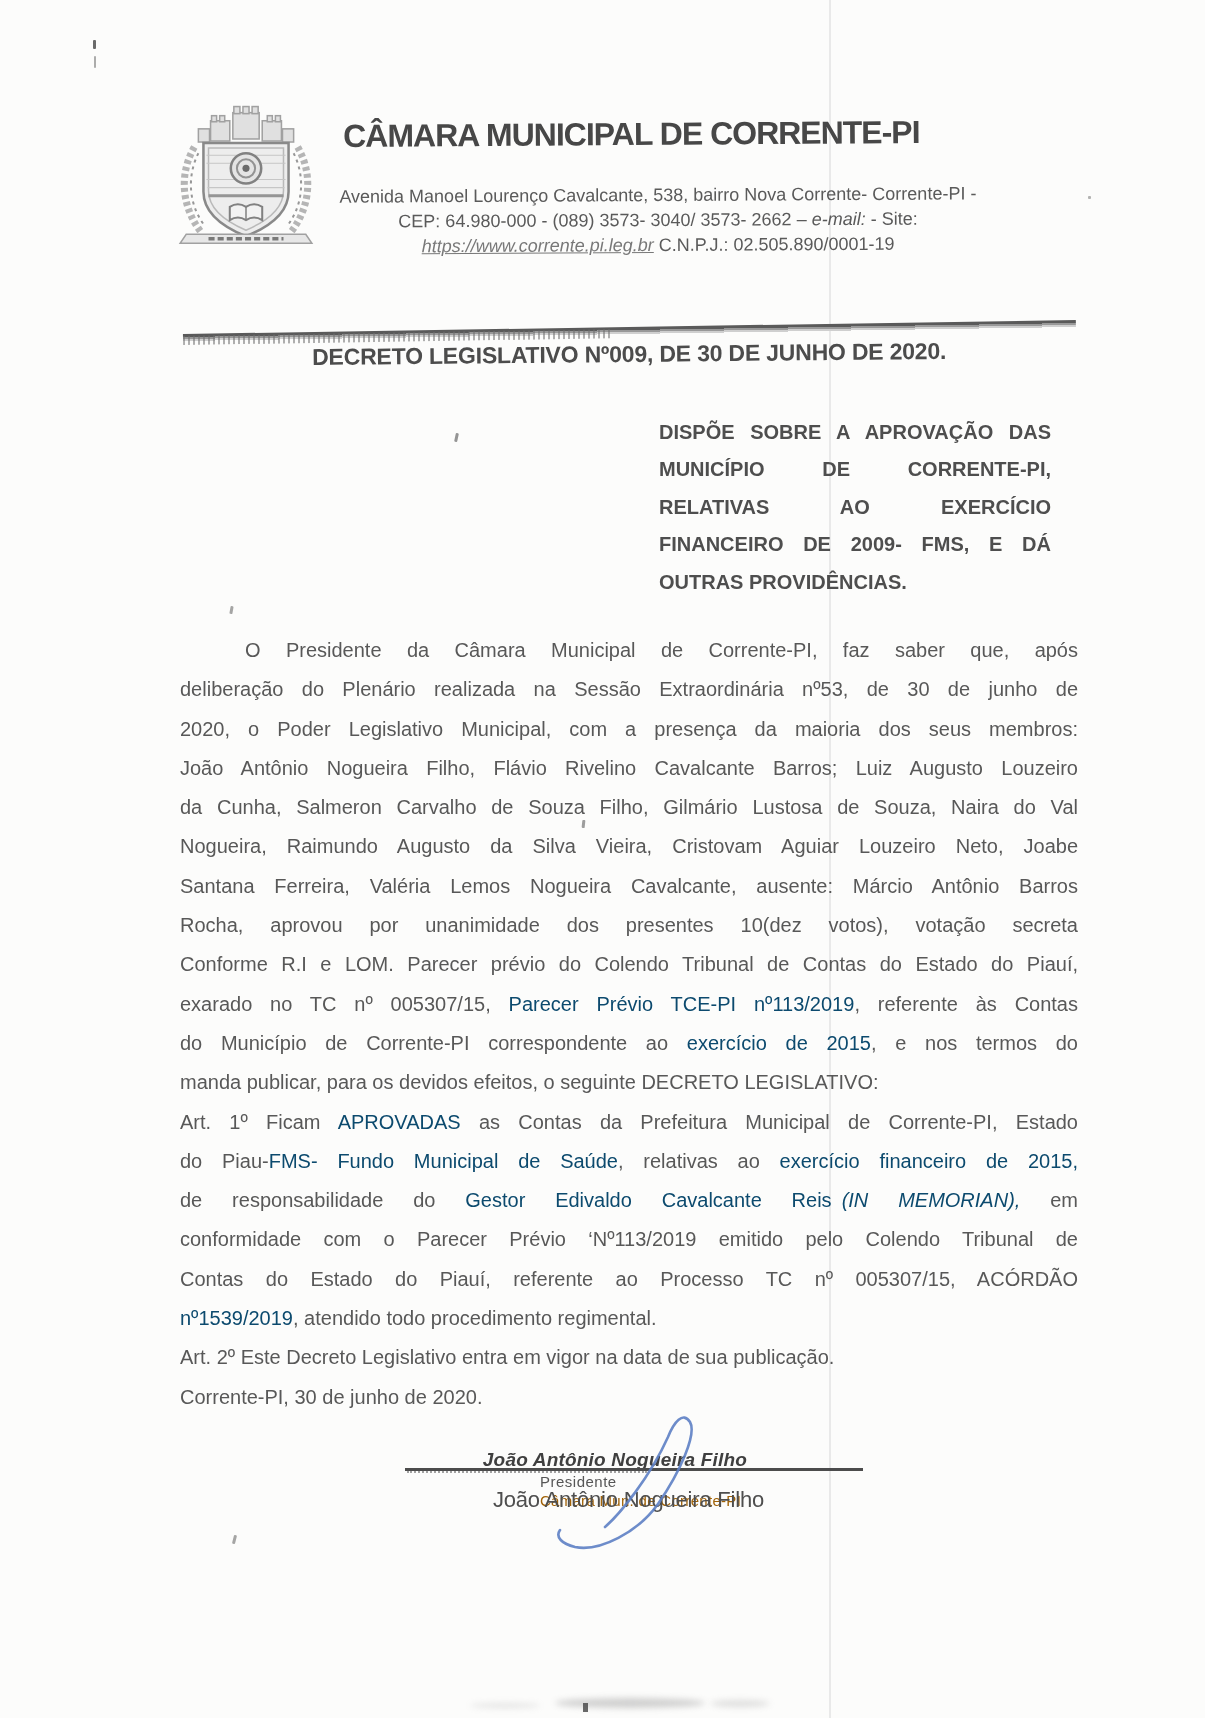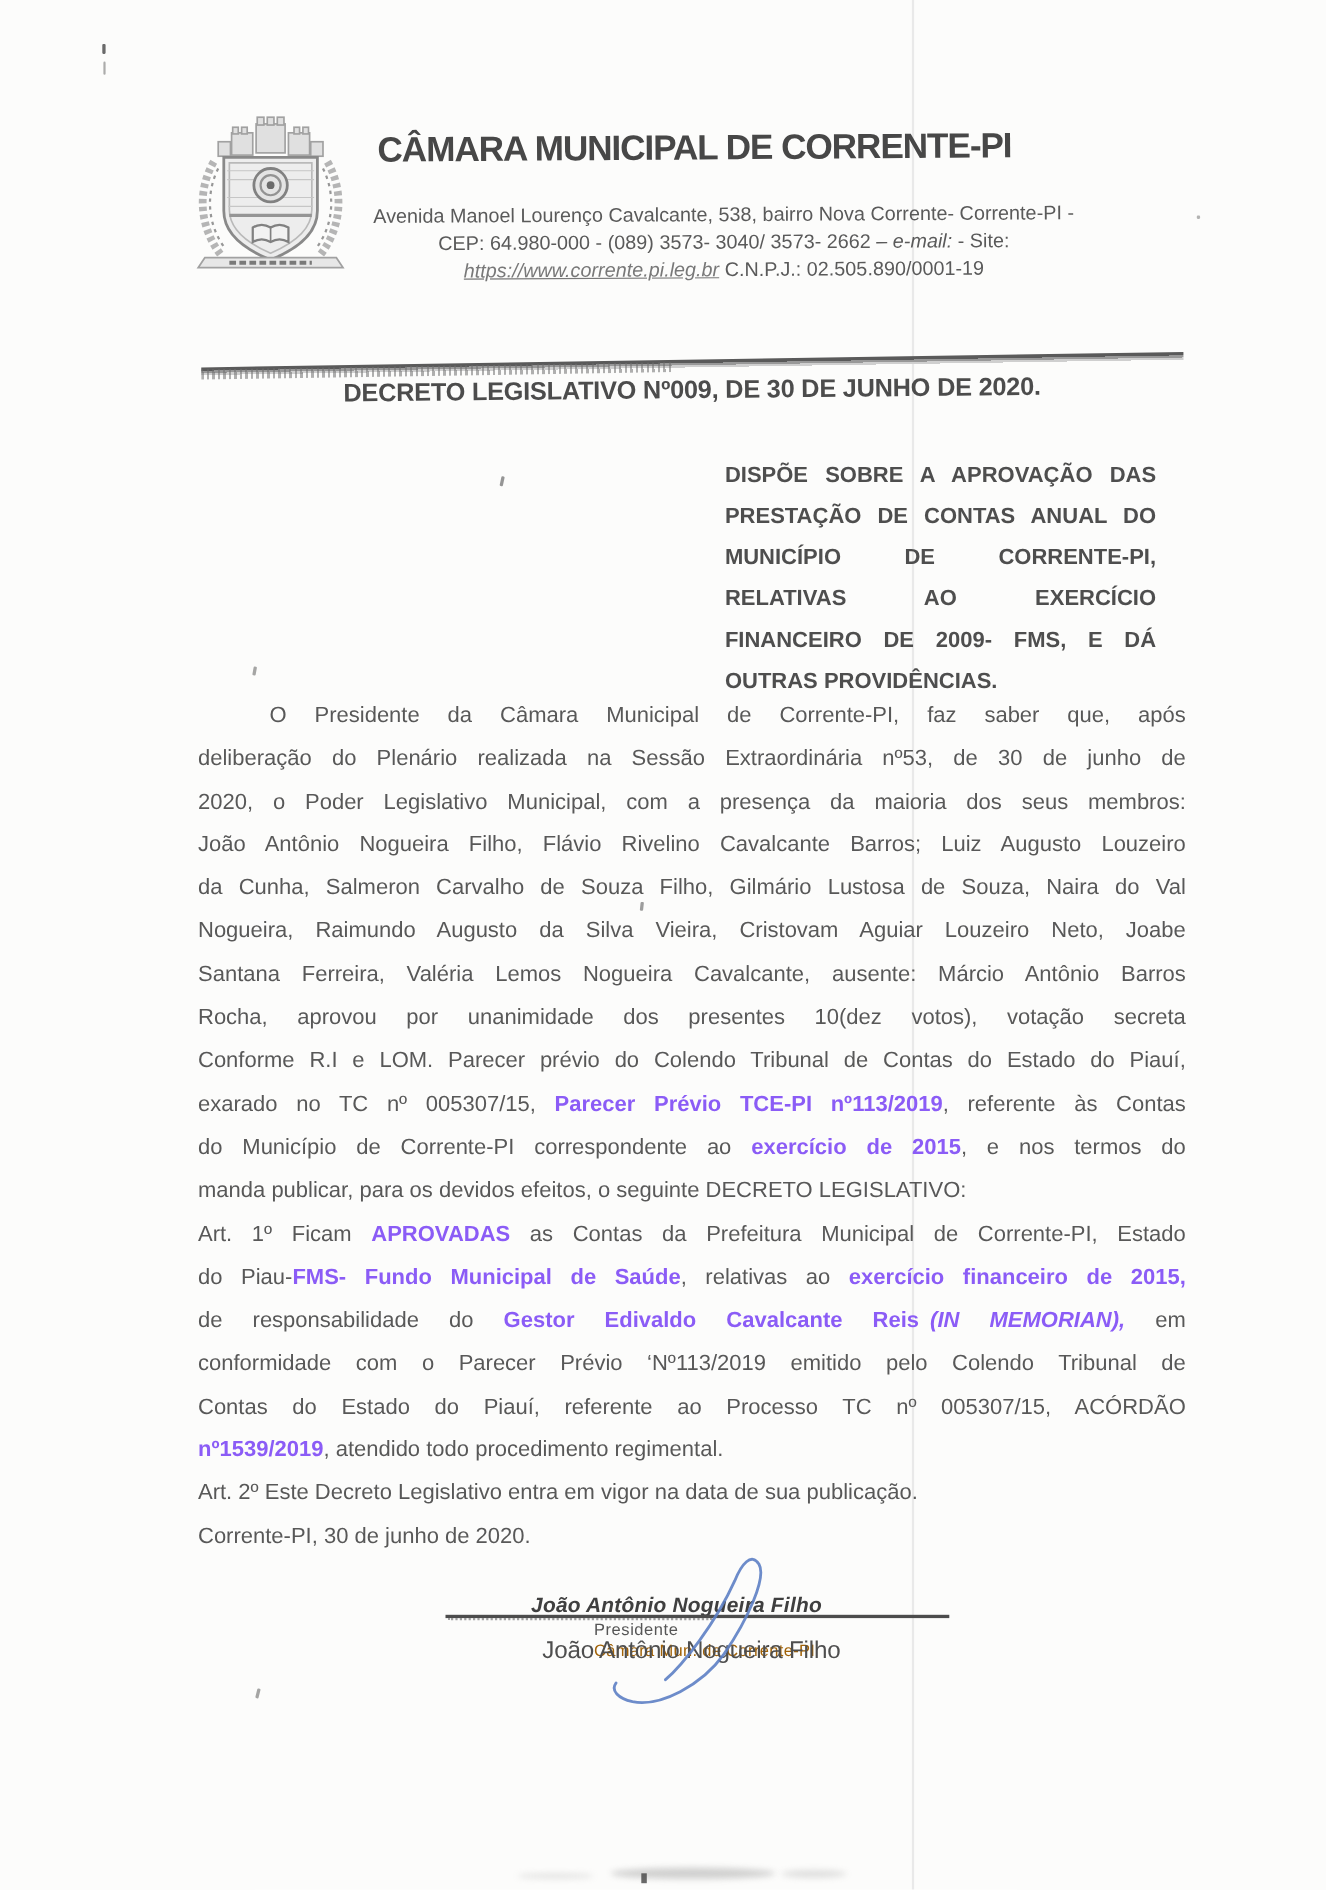--- a/index.html
+++ b/index.html
@@ -60,21 +60,21 @@
   }
   .summary .tline.last{text-align-last:left;}
   
   .body-lines{position:absolute; left:180px; top:631px; width:898px;}
   .body-lines .tline{
     font-size:20px; color:#585858; line-height:39.3px; height:39.3px;
     text-align:justify; text-align-last:justify; overflow:visible; white-space:nowrap0;
   }
   .body-lines .tline.last{text-align-last:left;}
   .body-lines .tline.indent{text-indent:65px;}
-  .seg-b{font-weight:bold; color:#8b5cf6;}
+  .seg-b{font-weight:normal; color:#0c4a6e;}
   .seg-i{font-style:italic;margin-left:10px;}
   .seg-u{text-decoration:underline;}
   
   .sig-script{
     position:absolute; left:455px; top:1449px; width:320px; text-align:center;
     font-size:19px; font-style:italic; font-weight:bold; color:#3f3f3f; letter-spacing:.2px;
   }
   .sig-rule{position:absolute; left:405px; top:1468px; width:458px; height:3px; background:#4c4c4c;}
   .sig-rule::after{
     content:""; position:absolute; left:2px; top:3px; width:240px; height:0;
@@ -149,21 +149,20 @@
     <div>Avenida Manoel Lourenço Cavalcante, 538, bairro Nova Corrente- Corrente-PI -</div>
     <div><span>CEP: 64.980-000 - (089) 3573- 3040/ 3573- 2662 – </span><span class="em">e-mail:</span><span> - Site:</span></div>
     <div><span class="url">https://www.corrente.pi.leg.br</span><span> C.N.P.J.: 02.505.890/0001-19</span></div>
   </div>
 
   <div class="title-bar"></div>
   <div class="doc-title">DECRETO LEGISLATIVO Nº009, DE 30 DE JUNHO DE 2020.</div>
 
   <div class="summary">
       <div class="tline"><span>DISPÕE SOBRE A APROVAÇÃO DAS</span></div>
-      <div class="tline"><span>PRESTAÇÃO DE CONTAS ANUAL DO</span></div>
       <div class="tline"><span>MUNICÍPIO DE CORRENTE-PI,</span></div>
       <div class="tline"><span>RELATIVAS AO EXERCÍCIO</span></div>
       <div class="tline"><span>FINANCEIRO DE 2009- FMS, E DÁ</span></div>
       <div class="tline last"><span>OUTRAS PROVIDÊNCIAS.</span></div>
     </div>
 
   <div class="body-lines">
       <div class="tline indent"><span>O Presidente da Câmara Municipal de Corrente-PI, faz saber que, após</span></div>
       <div class="tline"><span>deliberação do Plenário realizada na Sessão Extraordinária nº53, de 30 de junho de</span></div>
       <div class="tline"><span>2020, o Poder Legislativo Municipal, com a presença da maioria dos seus membros:</span></div>

